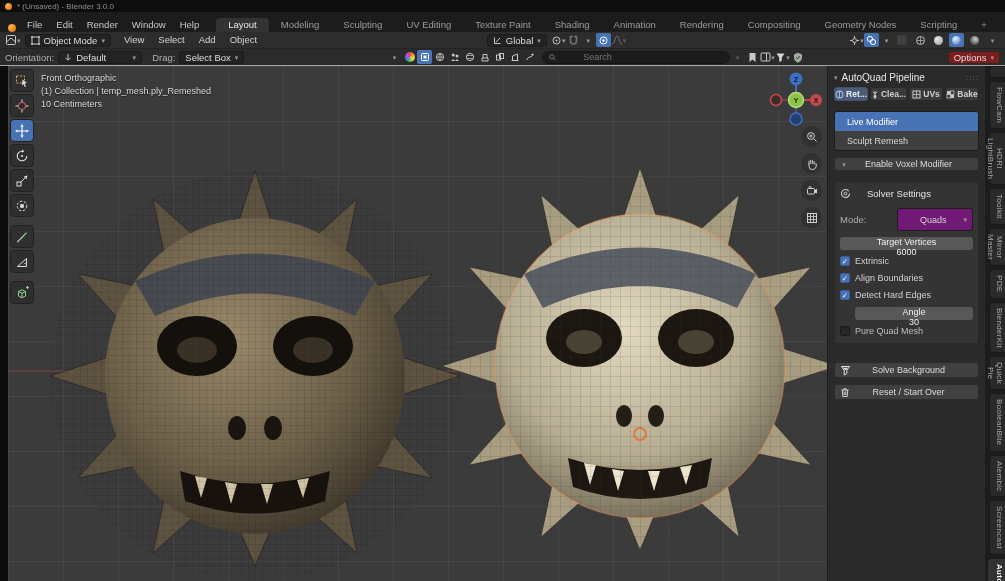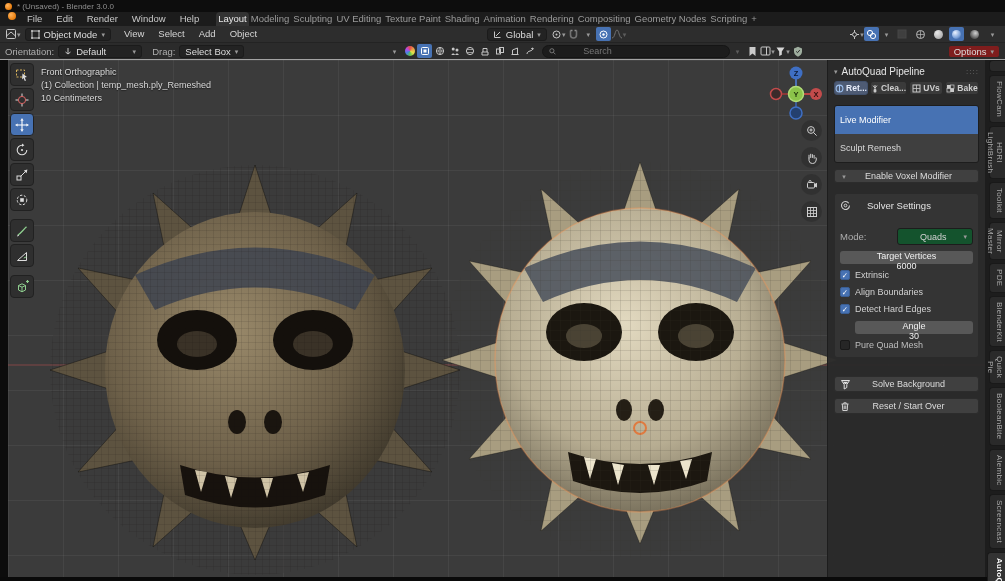--- a/index.html
+++ b/index.html
@@ -2,25 +2,25 @@
 <html><head>
 <meta charset="utf-8">
 <style>
   * { margin:0; padding:0; box-sizing:border-box; }
   html,body { width:1005px; height:581px; overflow:hidden; background:#000;
     font-family:"Liberation Sans", sans-serif; -webkit-font-smoothing:antialiased; }
   .titlebar { height:12px; background:#0d0d0d; display:flex; align-items:center;
     padding-left:5px; gap:5px; color:#8f8f8f; font-size:8px; }
   .blender-dot { width:8px; height:8px; border-radius:50%;
     background:radial-gradient(circle at 35% 35%, #ffb35c, #e87d0d 70%); display:inline-block; }
-  .menubar { height:14px; background:#1c1c1c; display:flex; align-items:flex-start;
+  .menubar { height:20px; background:#1c1c1c; display:flex; align-items:flex-end;
     padding:0 4px; font-size:9.5px; color:#c9c9c9; }
   .menu-item { padding:0 7px; height:14px; line-height:14px; border-radius:2px; cursor:default; }
   .ws-tabs { display:flex; margin-left:10px; height:14px; align-items:flex-end; }
-  .ws-tab { padding:1px 2px; font-size:9.5px; color:#9b9b9b; border-radius:4px 4px 0 0; line-height:12px; }
+  .ws-tab { padding:1px 12px; font-size:9.5px; color:#9b9b9b; border-radius:4px 4px 0 0; line-height:12px; }
   .ws-tab.active { background:#333333; color:#e8e8e8; }
   .hdr { display:flex; align-items:center; font-size:9.5px; color:#d6d6d6; padding:0 5px; }
   .hdr2 { height:17px; background:#2d2d2d; border-bottom:1px solid #232323; }
   .hdr3 { height:17px; background:#2b2b2b; border-bottom:1px solid #a3a3a3; }
   .dd { display:inline-flex; align-items:center; gap:4px; background:#232323; border:1px solid #1b1b1b;
     border-radius:3px; padding:0 5px; height:13px; color:#dedede; }
   .chev { font-size:7px; color:#999; line-height:1; }
   .lbl { color:#aeaeae; }
   .ibtn { display:inline-flex; align-items:center; justify-content:center; height:14px; min-width:15px;
     border-radius:2px; color:#c6c6c6; }
@@ -54,30 +54,30 @@
   .navbtn { width:21px; height:21px; border-radius:50%; background:rgba(44,44,44,.65);
     display:flex; align-items:center; justify-content:center; }
   .panel { position:absolute; right:20px; top:0; bottom:0; width:158px; background:rgba(42,42,42,.96);
     border-left:1px solid #1d1d1d; padding:4px 6px; font-size:9.5px; color:#d2d2d2; }
   .p-head { display:flex; align-items:center; gap:4px; height:15px; }
   .p-tabs { display:flex; gap:2px; margin-top:2px;font-weight:bold; }
   .p-tab { flex:1; height:14px; background:#3a3a3a; border:1px solid #2a2a2a; border-radius:3px;
     display:flex; align-items:center; justify-content:center; gap:2px; font-size:8.5px; color:#cfcfcf; }
   .p-tab.active { background:#4e5b74; border-color:#41506b; color:#e8eefb; }
   .listbox { margin-top:10px; background:#262626; border:1px solid #1d1d1d; border-radius:3px; overflow:hidden; }
-  .listrow { height:28px; display:flex; align-items:center; padding:0 5px; font-size:9px; color:#d8d8d8; background:#3f3f3f; }
+  .listrow { height:19px; display:flex; align-items:center; padding:0 12px; font-size:9px; color:#d8d8d8; background:#3f3f3f; }
   .listrow.selected { background:#4772b3; color:#fff; }
   .wbtn { margin-top:6px; height:14px; background:#404040; border:1px solid #2c2c2c; border-radius:3px;
     display:flex; align-items:center; font-size:9px; color:#dcdcdc; }
   .wbtn .left { width:18px; text-align:center; }
   .wbtn .mid { flex:1; text-align:center; padding-right:14px; }
   .subpanel { margin-top:10px; background:#343434; border:1px solid #2a2a2a; border-radius:3px; padding:4px 5px 6px; }
   .sp-title { display:flex; align-items:center; gap:16px; height:14px; font-size:9.5px; color:#e2e2e2; }
-  .mode-row { display:flex; align-items:center; gap:21px; margin-top:16px; }
-  .mode-dd { flex:1; background:#14532d; border:1px solid #1c1c1c; border-radius:3px; height:17px;
+  .mode-row { display:flex; align-items:center; gap:21px; margin-top:8px; }
+  .mode-dd { flex:1; background:#701a75; border:1px solid #1c1c1c; border-radius:3px; height:23px;
     display:flex; align-items:center; padding:0 5px; font-size:9px; }
   .mode-dd .val { flex:1; text-align:center; }
   .slider { margin-top:6px; height:13px; background:#585858; border-radius:3px; display:flex;
     align-items:center; justify-content:space-between; padding:0 8px; font-size:9px; color:#f0f0f0;flex-direction:column; }
   .chk-row { display:flex; align-items:center; gap:5px; margin-top:5px; height:12px; font-size:9px; }
   .chk { width:10px; height:10px; border-radius:2px; background:#262626; border:1px solid #191919;
     display:flex; align-items:center; justify-content:center; font-size:7.5px; color:#fff; }
   .chk.on { background:#4772b3; border-color:#3a5e94; }
   .bigbtn { margin-top:6px; height:16px; background:#404040; border:1px solid #2c2c2c; border-radius:3px;
     display:flex; align-items:center; font-size:9px; color:#dcdcdc; }

